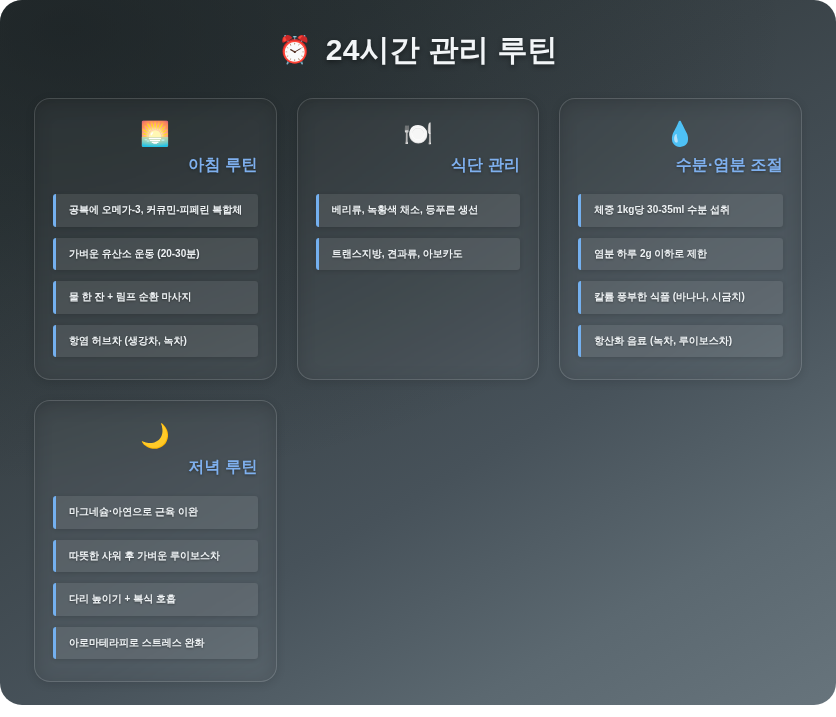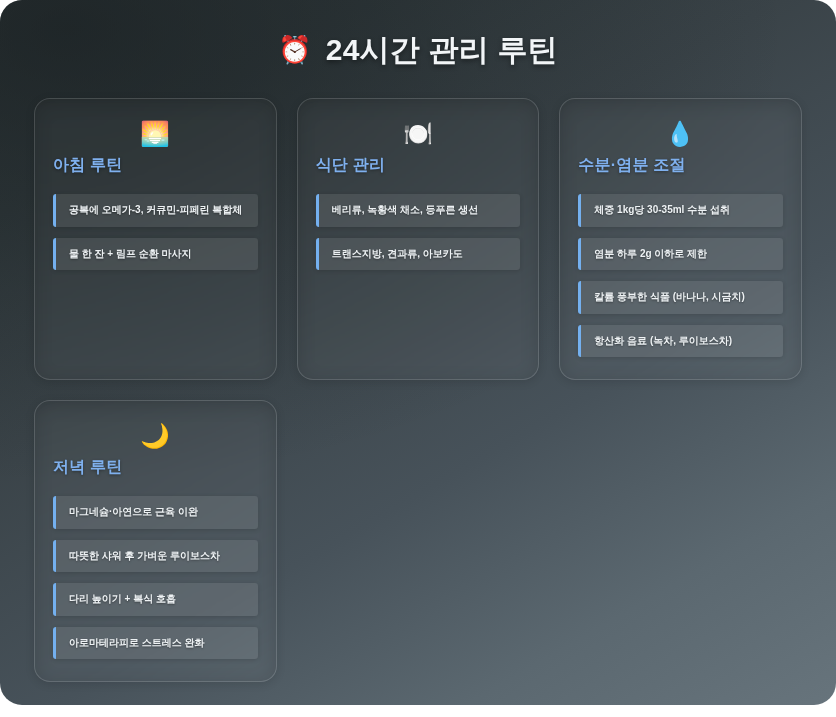--- a/index.html
+++ b/index.html
@@ -91,21 +91,21 @@
     display: block;
     text-align: center;
     font-size: 24px;
     line-height: 30px;
     height: 30px;
     margin-bottom: 6px;
   }
 
   .card-title {
     display: block;
-    text-align: left;
+    text-align: right;
     font-size: 16px;
     font-weight: bold;
     color: #7fb0ee;
     letter-spacing: 0.2px;
     margin-bottom: 18px;
     text-shadow: 0 1px 3px rgba(0,0,0,0.4);
   }
 
   .item-list {
     list-style: none;
@@ -150,21 +150,23 @@
       <h1 class="hdr-title">24시간 관리 루틴</h1>
     </div>
 
     <div class="card-grid">
 
       <section class="routine-card">
         <span class="card-icon">🌅</span>
         <span class="card-title">아침 루틴</span>
         <ul class="item-list">
           <li class="routine-item">공복에 오메가-3, 커큐민-피페린 복합체</li>
+          <li class="routine-item">가벼운 유산소 운동 (20-30분)</li>
           <li class="routine-item">물 한 잔 + 림프 순환 마사지</li>
+          <li class="routine-item">항염 허브차 (생강차, 녹차)</li>
         </ul>
       </section>
 
       <section class="routine-card">
         <span class="card-icon">🍽️</span>
         <span class="card-title">식단 관리</span>
         <ul class="item-list">
           <li class="routine-item">베리류, 녹황색 채소, 등푸른 생선</li>
           <li class="routine-item">트랜스지방, 견과류, 아보카도</li>
         </ul>

